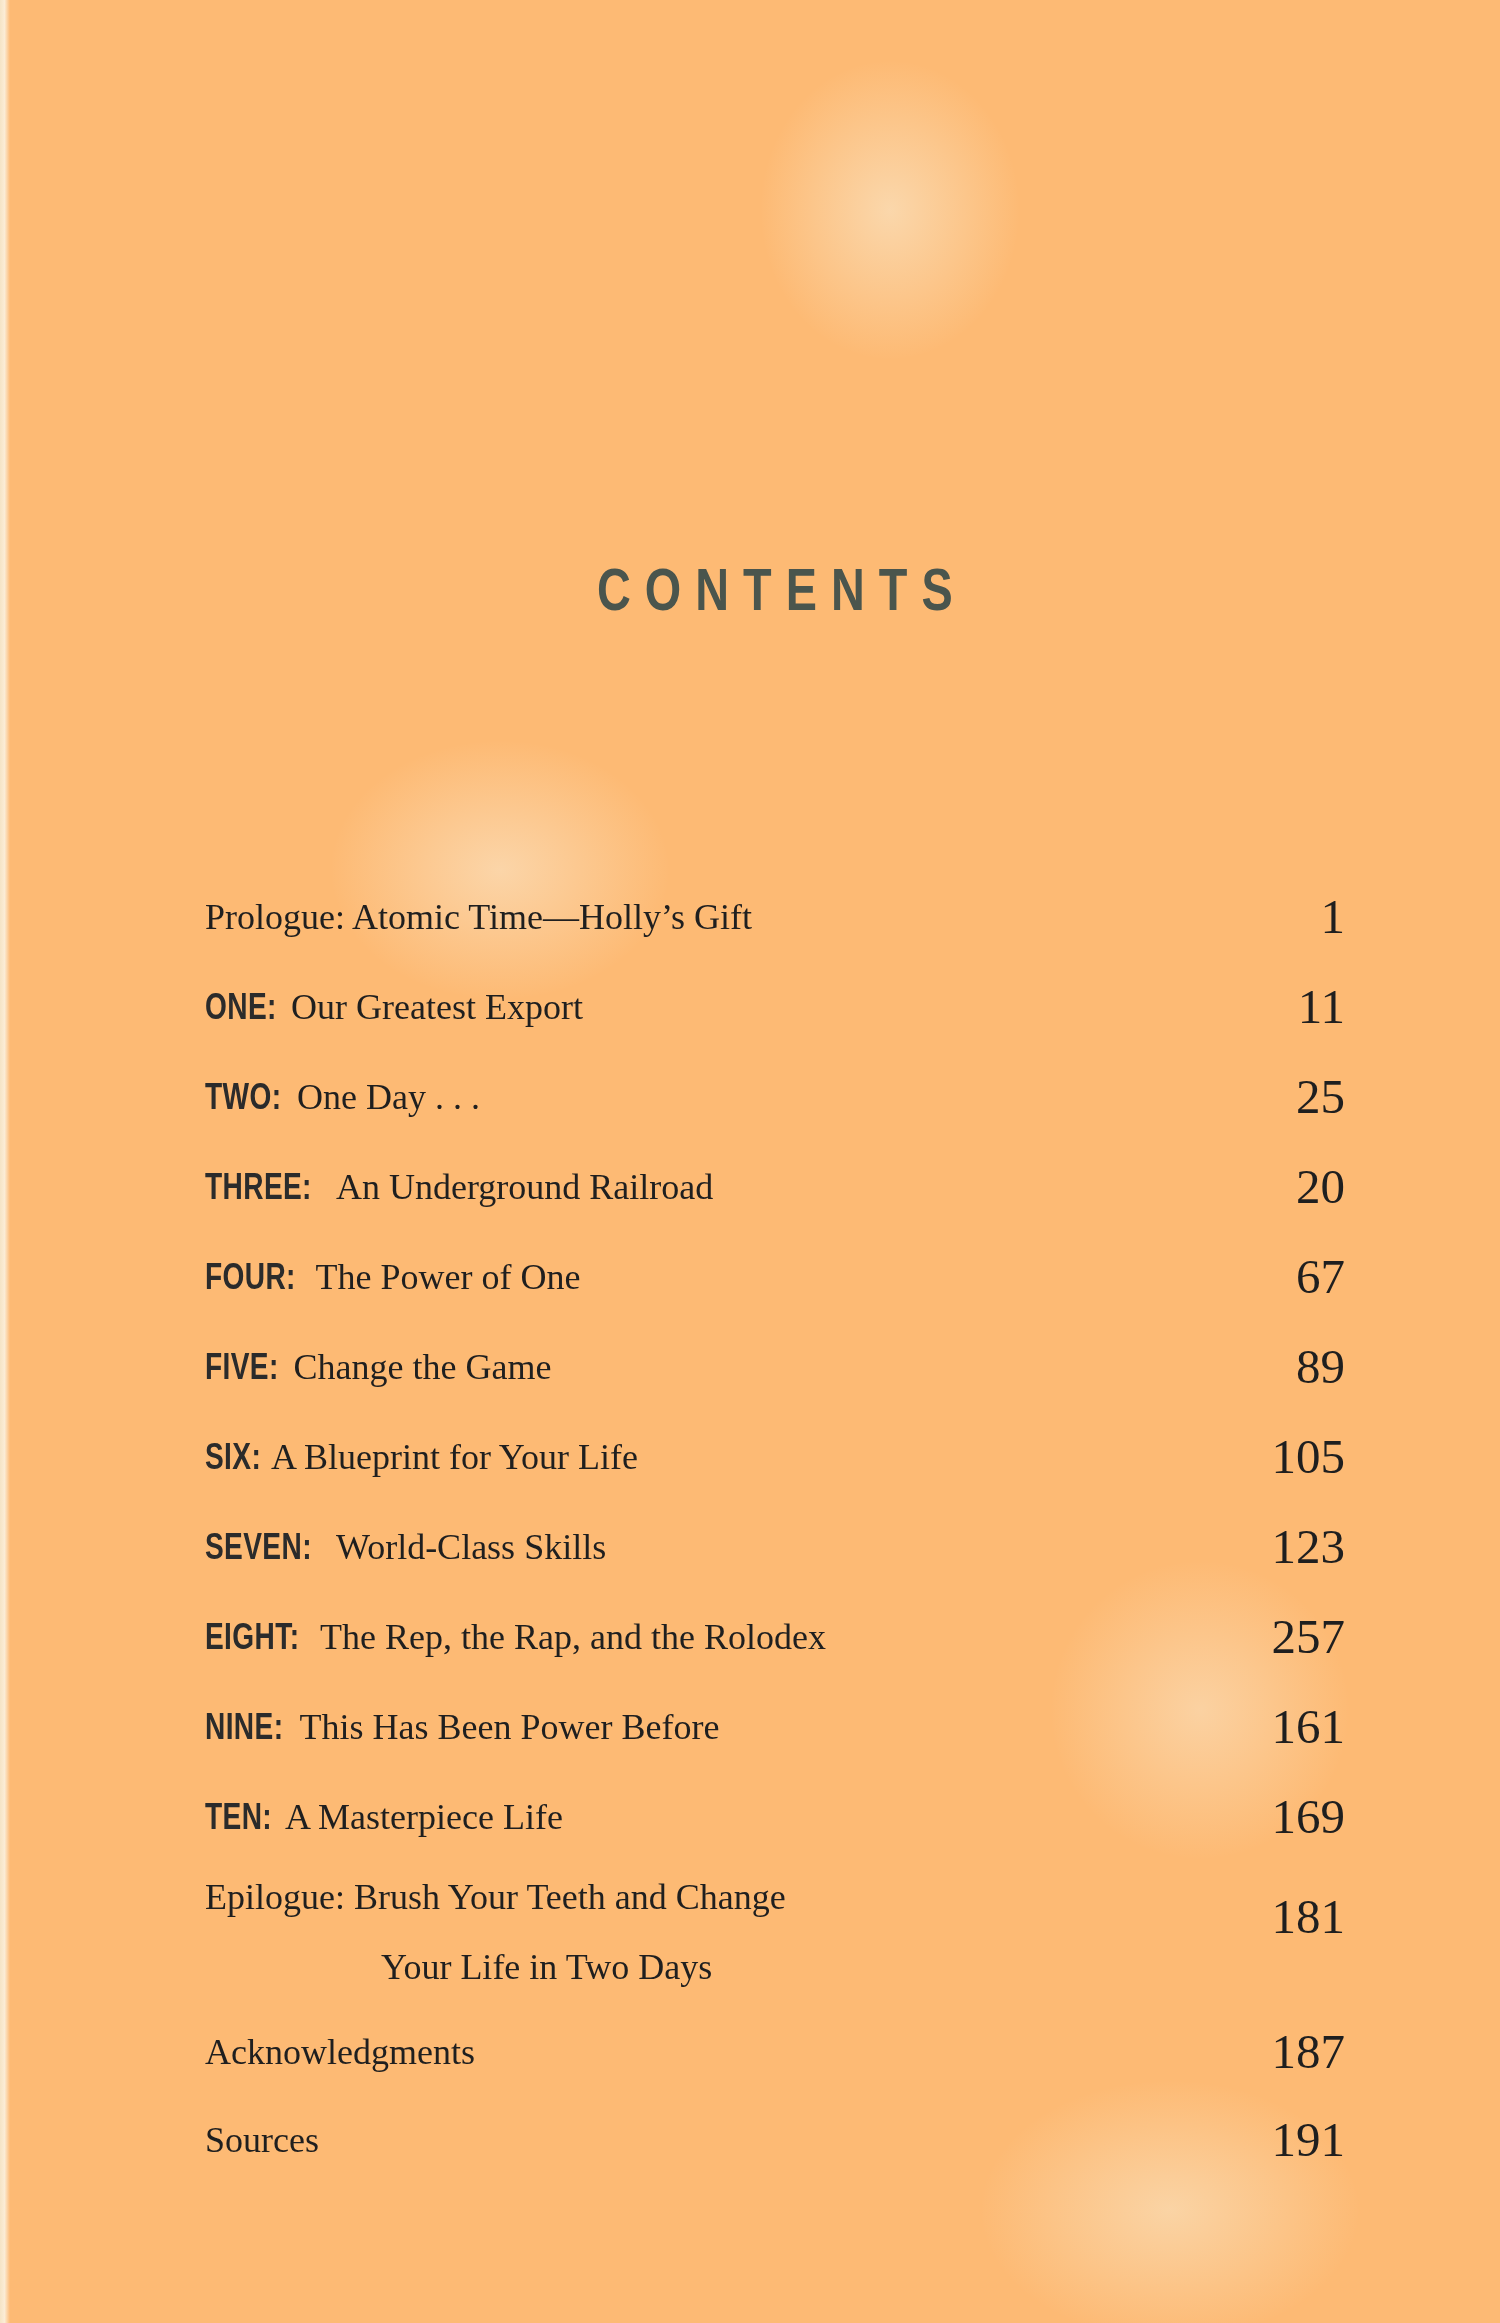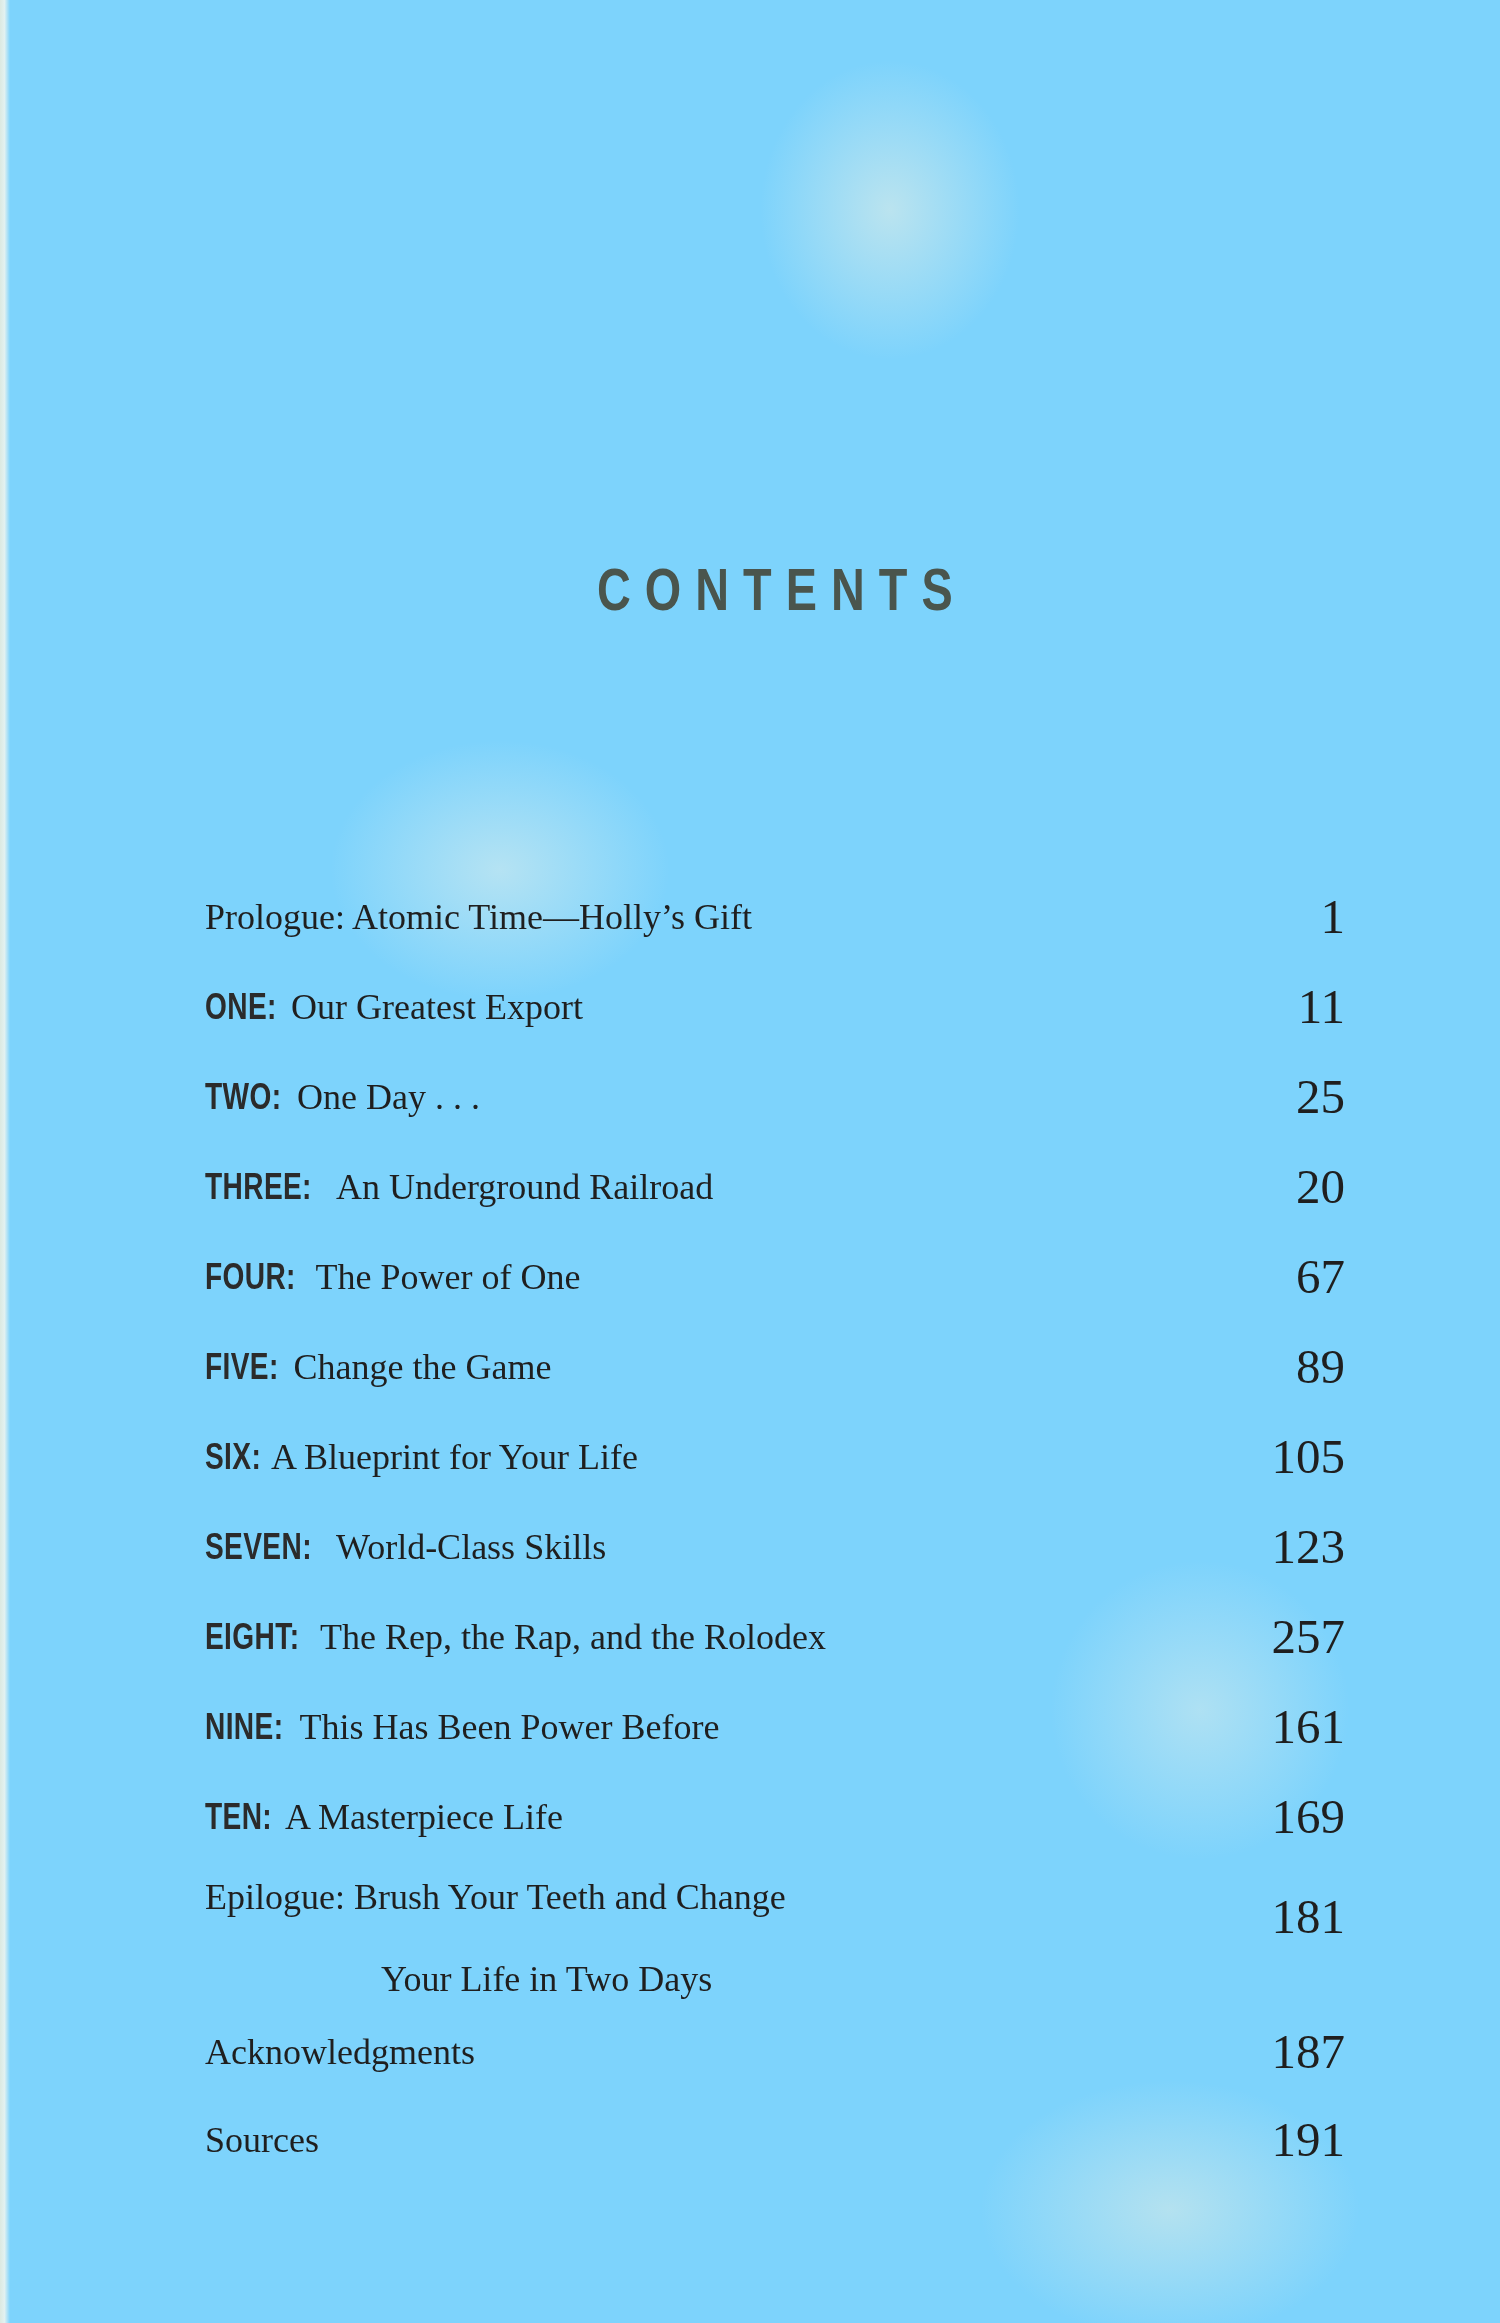--- a/index.html
+++ b/index.html
@@ -1,19 +1,19 @@
 <!DOCTYPE html>
 <html><head>
 <meta charset="utf-8">
 <style>
   html,body{margin:0;padding:0;background:#e9e9e9;}
   .page{
     position:relative;
     width:1500px;height:2323px;
-    background:#7dd3fc;
+    background:#fdba74;
     overflow:hidden;
     font-family:"Liberation Serif", serif;
     color:#1f1f1f;
   }
   
   .edge-tint{
     position:absolute;left:0;top:0;width:10px;height:100%;
     background:linear-gradient(90deg,#f3efda 0%, #fbf9ee 45%, rgba(255,255,255,0) 100%);
     opacity:.8;
   }
@@ -72,21 +72,21 @@
     line-height:60px;
     text-align:right;
     color:#1f1f1f;
     white-space:nowrap;
   }
   
   .row.multiline{
     height:146px;
     align-items:flex-start;
   }
-  .row.multiline .line2{padding-left:176px;margin-top:12px;}
+  .row.multiline .line2{padding-left:176px;}
   .row.multiline .chap-title{display:block;line-height:70px;}
   .row.multiline .pagenum{line-height:70px;margin-top:20px;}
   .row.tail{height:88px;}
 </style>
 </head>
 <body>
 
 <div class="page">
   <div class="edge-tint"></div>
   <div class="blob b1"></div>

